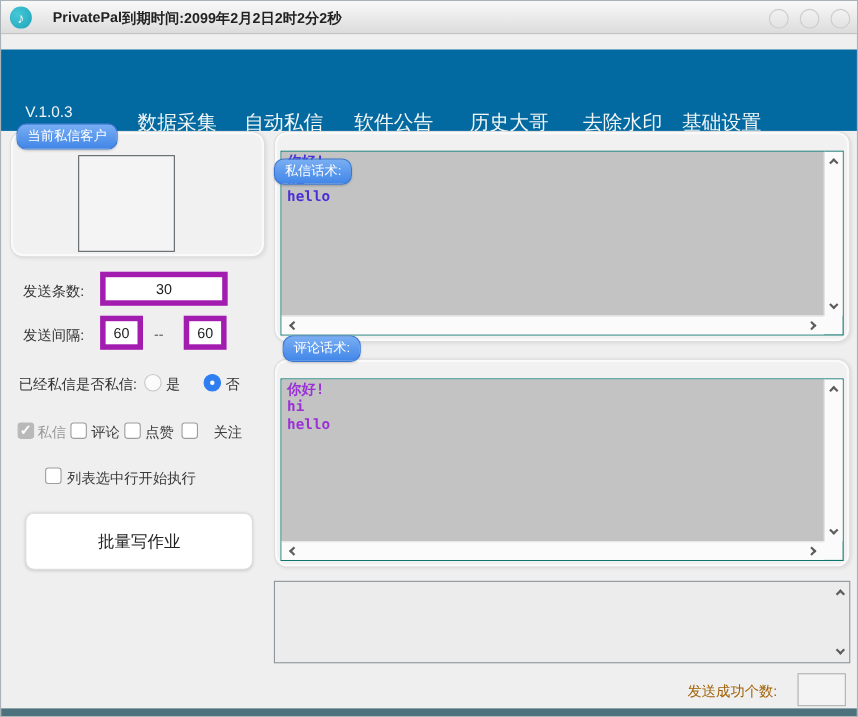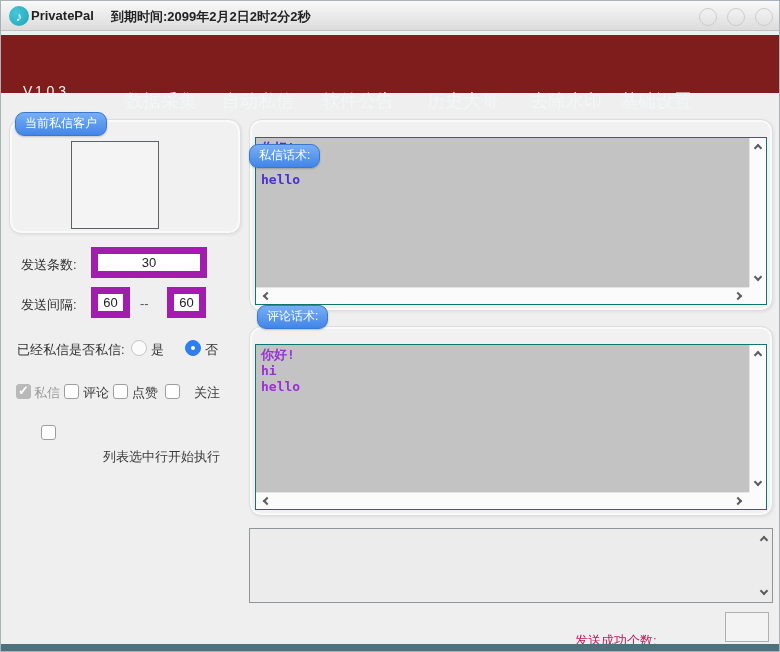--- a/index.html
+++ b/index.html
@@ -8,44 +8,44 @@
   #window { position:relative; width:780px; height:652px; background:#efefef;
             border:1px solid #a9b2b6; overflow:hidden; }
 
   
   .titlebar { position:absolute; left:0; top:0; width:100%; height:30px;
     background:linear-gradient(#f9f9f9,#dcdcdc); border-bottom:1px solid #c2c2c2;
     display:flex; align-items:center; }
   .logo { position:absolute; left:8px; top:5px; width:20px; height:20px; border-radius:50%;
     background:radial-gradient(circle at 35% 35%, #45c8d8, #1ea3b8); color:#fff;
     font-size:13px; display:flex; align-items:center; justify-content:center; }
-  .app-name { position:absolute; left:30px; top:7px; font-size:13px; font-weight:bold; color:#222; }
+  .app-name { position:absolute; left:47px; top:7px; font-size:13px; font-weight:bold; color:#222; }
   .expiry { position:absolute; left:110px; top:7px; font-size:13px; font-weight:bold; color:#222;text-align:right; }
   .winbtn { position:absolute; top:7px; width:18px; height:18px; border-radius:50%;
     background:linear-gradient(#f2f2f2,#e2e2e2); border:1px solid #cdcdcd; }
   .winbtn.min { left:698px; } .winbtn.max { left:726px; } .winbtn.close { left:754px; }
 
   
-  .navbar { position:absolute; left:0; top:34px; width:100%; height:58px; background:#7f1d1d; }
+  .navbar { position:absolute; left:0; top:44px; width:100%; height:74px; background:#0369a1; }
   .version { position:absolute; left:22px; top:48px; color:#eef4f5; font-size:14px; }
   .nav-tab { position:absolute; top:54px; transform:translateX(-50%); color:#f2f6f7;
     font-size:18px; white-space:nowrap; cursor:default; }
 
   
   .groupbox { position:absolute; background:#f1f1f1; border:1px solid #dedede; border-radius:12px;
     box-shadow: inset 0 0 0 2px #fafafa, 1px 1px 3px rgba(0,0,0,0.07); }
   .badge { position:absolute; z-index:3; padding:2px 9px 3px 9px; font-size:12px; color:#fff;
     background:linear-gradient(#79aef3,#4186e8); border:1px solid #3a77d2; border-radius:9px;
     box-shadow:0 1px 2px rgba(0,0,0,0.2); white-space:nowrap; }
 
   
   .avatar-box { position:absolute; left:70px; top:140px; width:88px; height:88px;
     background:#f4f4f4; border:1px solid #5c6366; }
   .fld-label { position:absolute; font-size:13px; color:#333; white-space:nowrap; }
-  .txt-input { position:absolute; background:#fff; border:7px solid #a21caf; font-size:13px;
+  .txt-input { position:absolute; background:#fff; border:5px solid #a21caf; font-size:13px;
     color:#222; text-align:center; font-family:"Liberation Sans",sans-serif; }
   .sep { position:absolute; font-size:13px; color:#555; }
 
   .radio { position:absolute; width:16px; height:16px; border-radius:50%;
     background:#fbfbfb; border:1px solid #c6c6c6; }
   .radio.checked { background:#2e7ef2; border:1px solid #2e7ef2; }
   .radio.checked::after { content:""; position:absolute; left:5px; top:5px; width:4px; height:4px;
     border-radius:50%; background:#fff; }
   .radio-label { position:absolute; font-size:13px; color:#333; }
 
@@ -80,21 +80,21 @@
 
   .dm-line { display:block; color:#4b2fd6; }
   .cm-line { display:block; color:#9a30d6; }
 
   .logbox { position:absolute; left:248px; top:527px; width:524px; height:75px;
     background:#ececec; border:1px solid #8f9598; }
   .logbox .vscroll2 { position:absolute; right:0; top:0; bottom:0; width:17px;
     display:flex; flex-direction:column; justify-content:space-between; align-items:center;
     padding:6px 0; }
 
-  .success-label { position:absolute; left:574px; top:619px; font-size:13px; color:#be185d;margin-top:12px; }
+  .success-label { position:absolute; left:624px; top:619px; font-size:13px; color:#a16207; }
   .success-input { position:absolute; left:724px; top:611px; width:44px; height:30px;
     background:#f3f3f3; border:1px solid #b0b0b0; font-size:13px; text-align:center; }
 
   .footer-strip { position:absolute; left:0; top:643px; width:100%; height:9px; background:#4d727e; }
 </style>
 </head>
 <body>
 
 <div id="window">
 
@@ -138,22 +138,23 @@
   <span class="checkbox checked disabled" style="left:15px; top:383px;"></span>
   <span class="cb-label disabled" style="left:33px; top:383px;">私信</span>
   <span class="checkbox" style="left:63px; top:383px;"></span>
   <span class="cb-label" style="left:82px; top:383px;">评论</span>
   <span class="checkbox" style="left:112px; top:383px;"></span>
   <span class="cb-label" style="left:131px; top:383px;">点赞</span>
   <span class="checkbox" style="left:164px; top:383px;"></span>
   <span class="cb-label" style="left:193px; top:383px;">关注</span>
 
   <span class="checkbox" style="left:40px; top:424px;"></span>
-  <span class="cb-label" style="left:60px; top:447px;margin-left:42px;">列表选中行开始执行</span>
-
+  <span class="cb-label" style="left:60px; top:425px;">列表选中行开始执行</span>
+
+  <button class="big-button">批量写作业</button>
 
   <div class="groupbox" style="left:248px; top:118px; width:524px; height:192px;"></div>
   <span class="badge" style="left:248px; top:111px;margin-top:32px;">私信话术:</span>
   <div class="ta" style="left:254px; top:136px; width:512px; height:168px;">
     <div class="content">
       <span class="dm-line">你好!</span>
       <span class="dm-line">hi</span>
       <span class="dm-line">hello</span>
     </div>
     <div class="vscroll">

